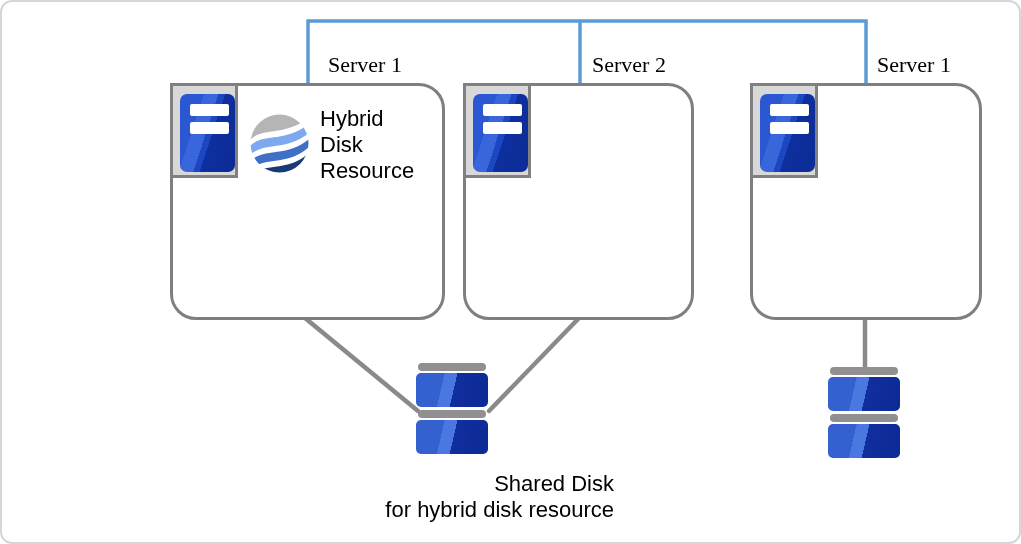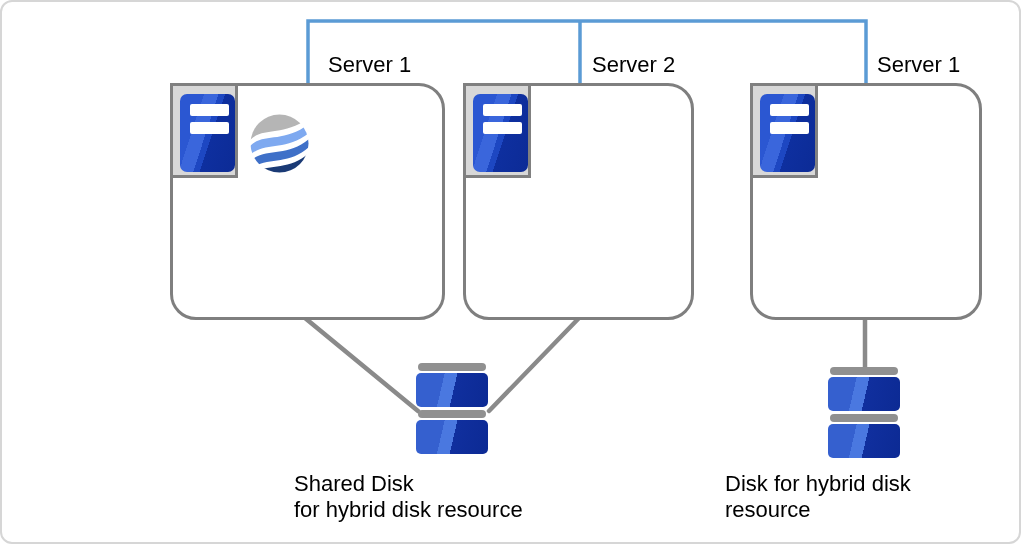--- a/index.html
+++ b/index.html
@@ -18,31 +18,31 @@
     width:68px;height:95px;background:#d8d8d8;border:3px solid #808080;
   }
   .tower{
     position:absolute;left:7px;top:8px;width:55px;height:78px;border-radius:7px;
     background:linear-gradient(108deg,#2b57d2 0%,#2b57d2 30%,#3a66dc 30%,#3a66dc 48%,#1d47c2 48%,#1d47c2 56%,#0e2f9f 56%,#0c2b96 100%);
   }
   .tower .bar{position:absolute;left:10px;width:39px;height:12px;background:#ffffff;border-radius:2px;}
   .tower .bar.b1{top:10px;}
   .tower .bar.b2{top:28px;}
   .label{position:absolute;z-index:4;font-size:22px;line-height:26px;white-space:pre-line;}
-  .server-label{z-index:4;}
+  .server-label{z-index:4;font-family:Liberation Serif, serif;}
   .logo{position:absolute;z-index:4;}
   .disk{position:absolute;z-index:3;width:72px;display:flex;flex-direction:column;}
   .disk .dbar{height:8px;margin:0 2px;background:#909090;border-radius:4px;}
   .disk .dbody{
     height:34px;border-radius:5px;
     background:linear-gradient(103deg,#3560cf 0%,#3560cf 36%,#4a78e0 36%,#4a78e0 52%,#102f9e 52%,#0c2a94 100%);
   }
   .disk .g2{margin-top:2px;}
   .disk .g3{margin-top:3px;}
-  .disk-label{text-align:left;}
+  .disk-label{text-align:right;}
 </style>
 </head>
 <body>
 
 <div class="canvas">
 
   <svg class="lines-svg" width="1021" height="544">
     <path d="M306 82 V19 H864 V82 M578 19 V82" fill="none" stroke-width="3.5" stroke="#5B9BD5"></path>
     <path d="M303 316 L416 409 M577 316 L487 409 M863 316 V368" fill="none" stroke-width="4.5" stroke-linecap="round" stroke="#8A8A8A"></path>
   </svg>
@@ -81,32 +81,33 @@
         </clipPath>
       </defs>
     <g clip-path="url(#logoclip)">
       <rect width="59" height="59" fill="#ffffff"></rect>
       <path fill="#b5b5b5" d="M0,26 C14,12 30,24 59,4 L59,-6 L0,-6 Z"></path>
       <path fill="#7ea9f0" d="M0,32 C14,18 32,30 59,10 L59,19 C34,38 16,27 0,41 Z"></path>
       <path fill="#3f70c8" d="M0,47 C16,33 36,44 59,25 L59,33 C38,52 18,42 0,55 Z"></path>
       <path fill="#1a3a75" d="M0,61 C18,48 38,58 59,39 L59,62 L0,62 Z"></path>
     </g>
   </svg>
+  <div class="label" style="left:318px;top:104px;">Hybrid
+Disk
+Resource</div>
 
   <div class="disk" style="left:414px;top:361px;">
     <div class="dbar"></div>
     <div class="dbody g2"></div>
     <div class="dbar g3"></div>
     <div class="dbody g2"></div>
   </div>
   <div class="label disk-label" style="left:292px;top:469px;width:320px;">Shared Disk
 for hybrid disk resource</div>
 
   <div class="disk" style="left:826px;top:365px;">
     <div class="dbar"></div>
     <div class="dbody g2"></div>
     <div class="dbar g3"></div>
     <div class="dbody g2"></div>
   </div>
-  <div class="label disk-label" style="left:723px;top:469px;width:280px;">Disk for hybrid disk
-resource</div>
 
 </div>
 
 </body></html>

